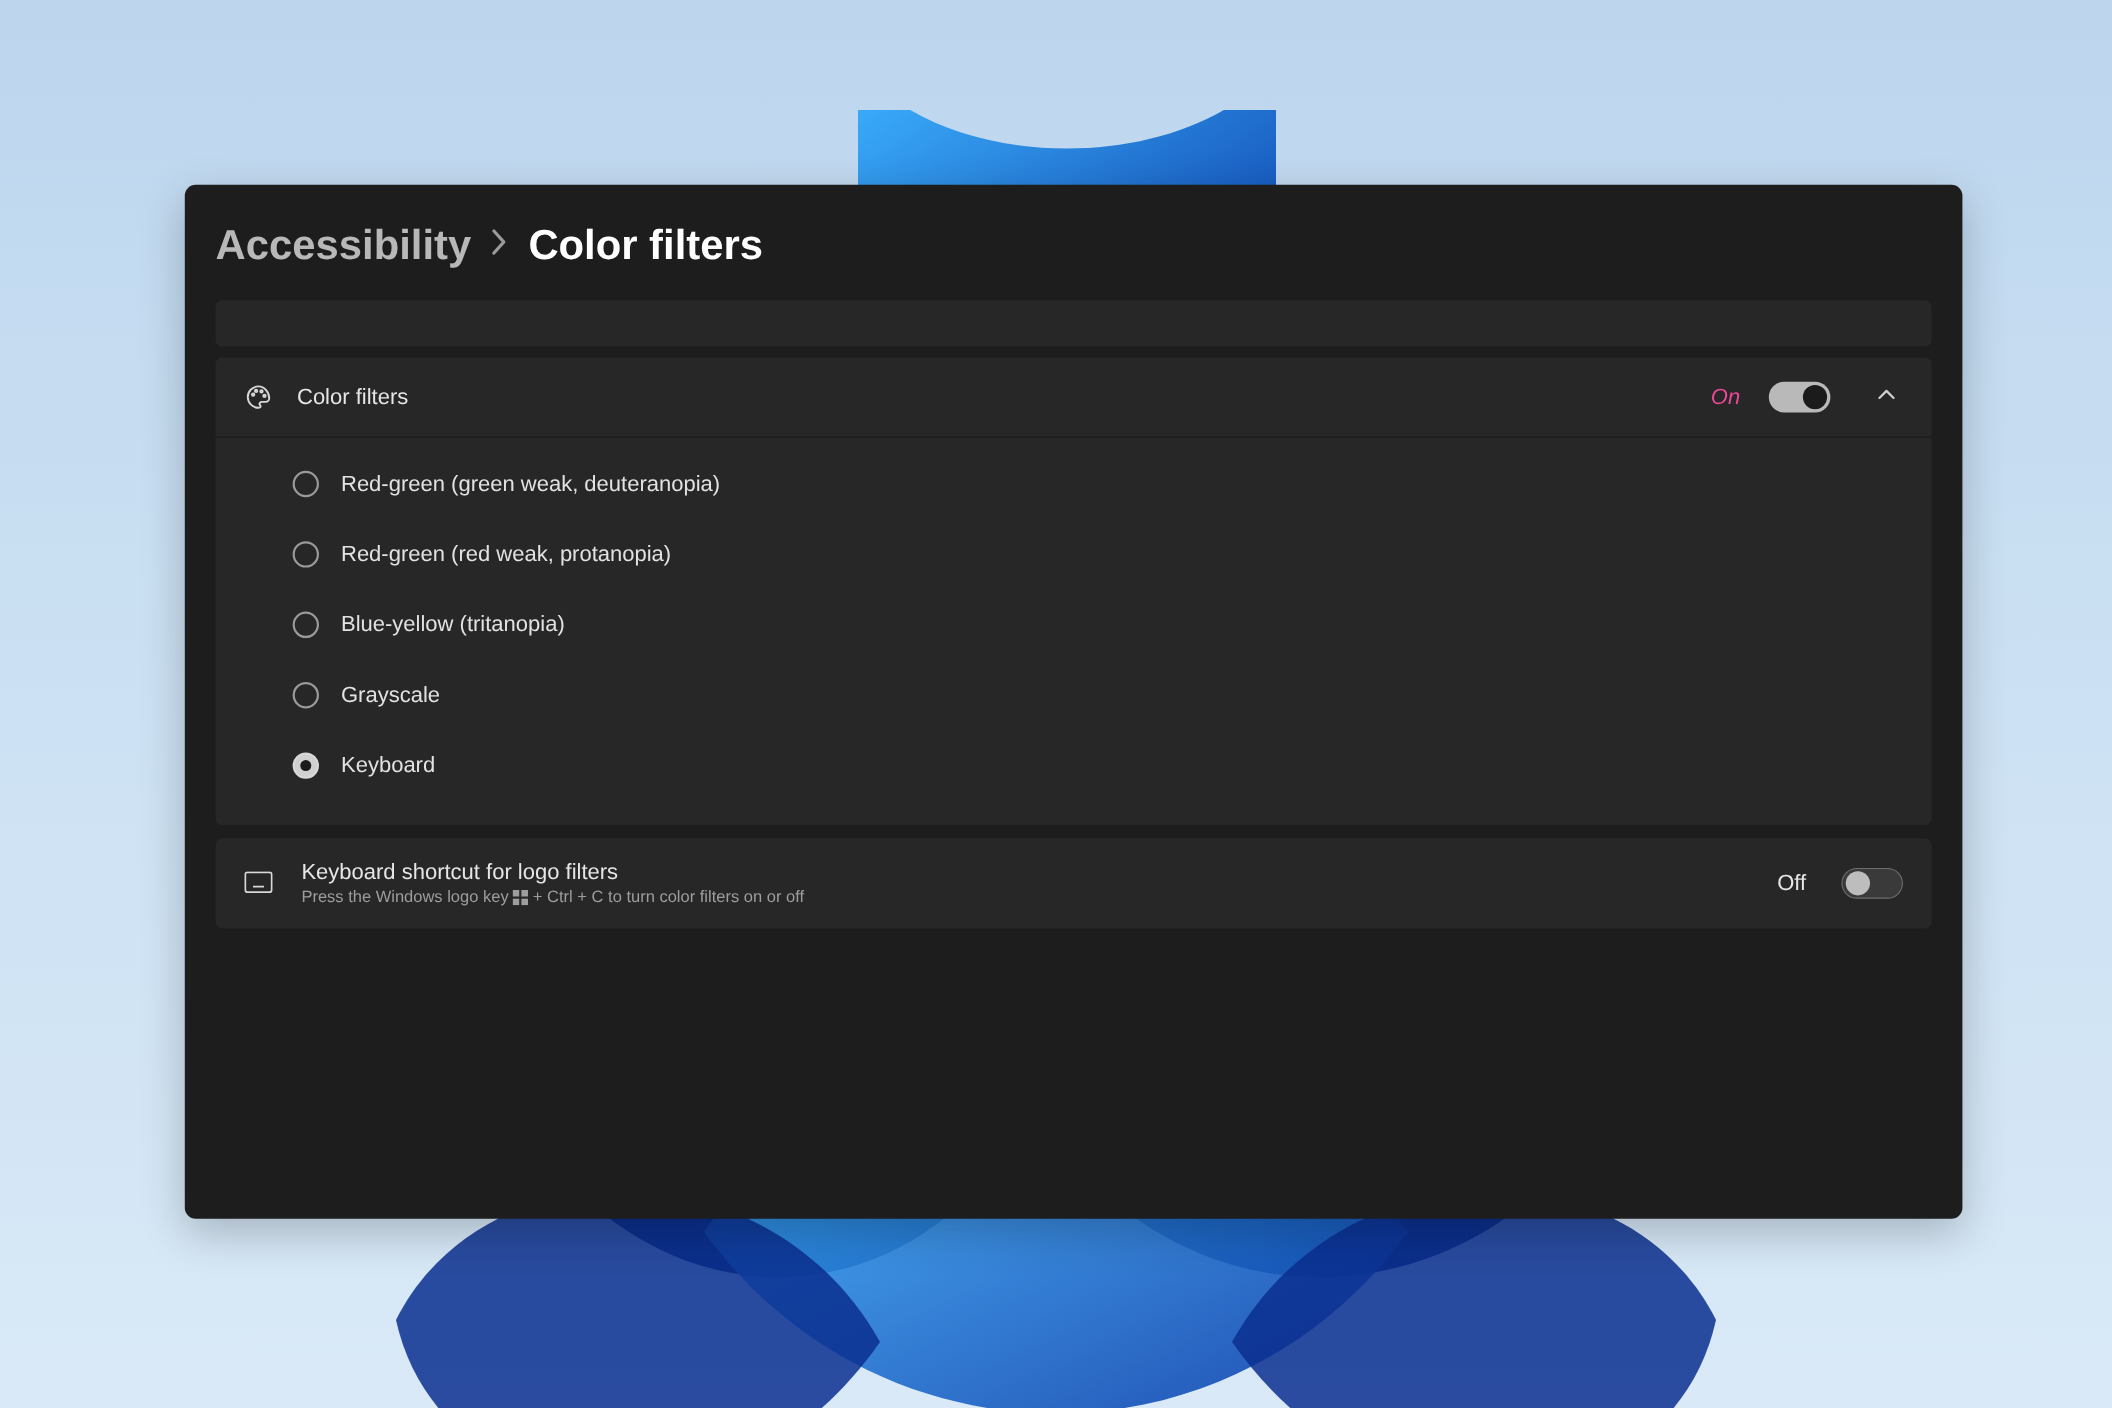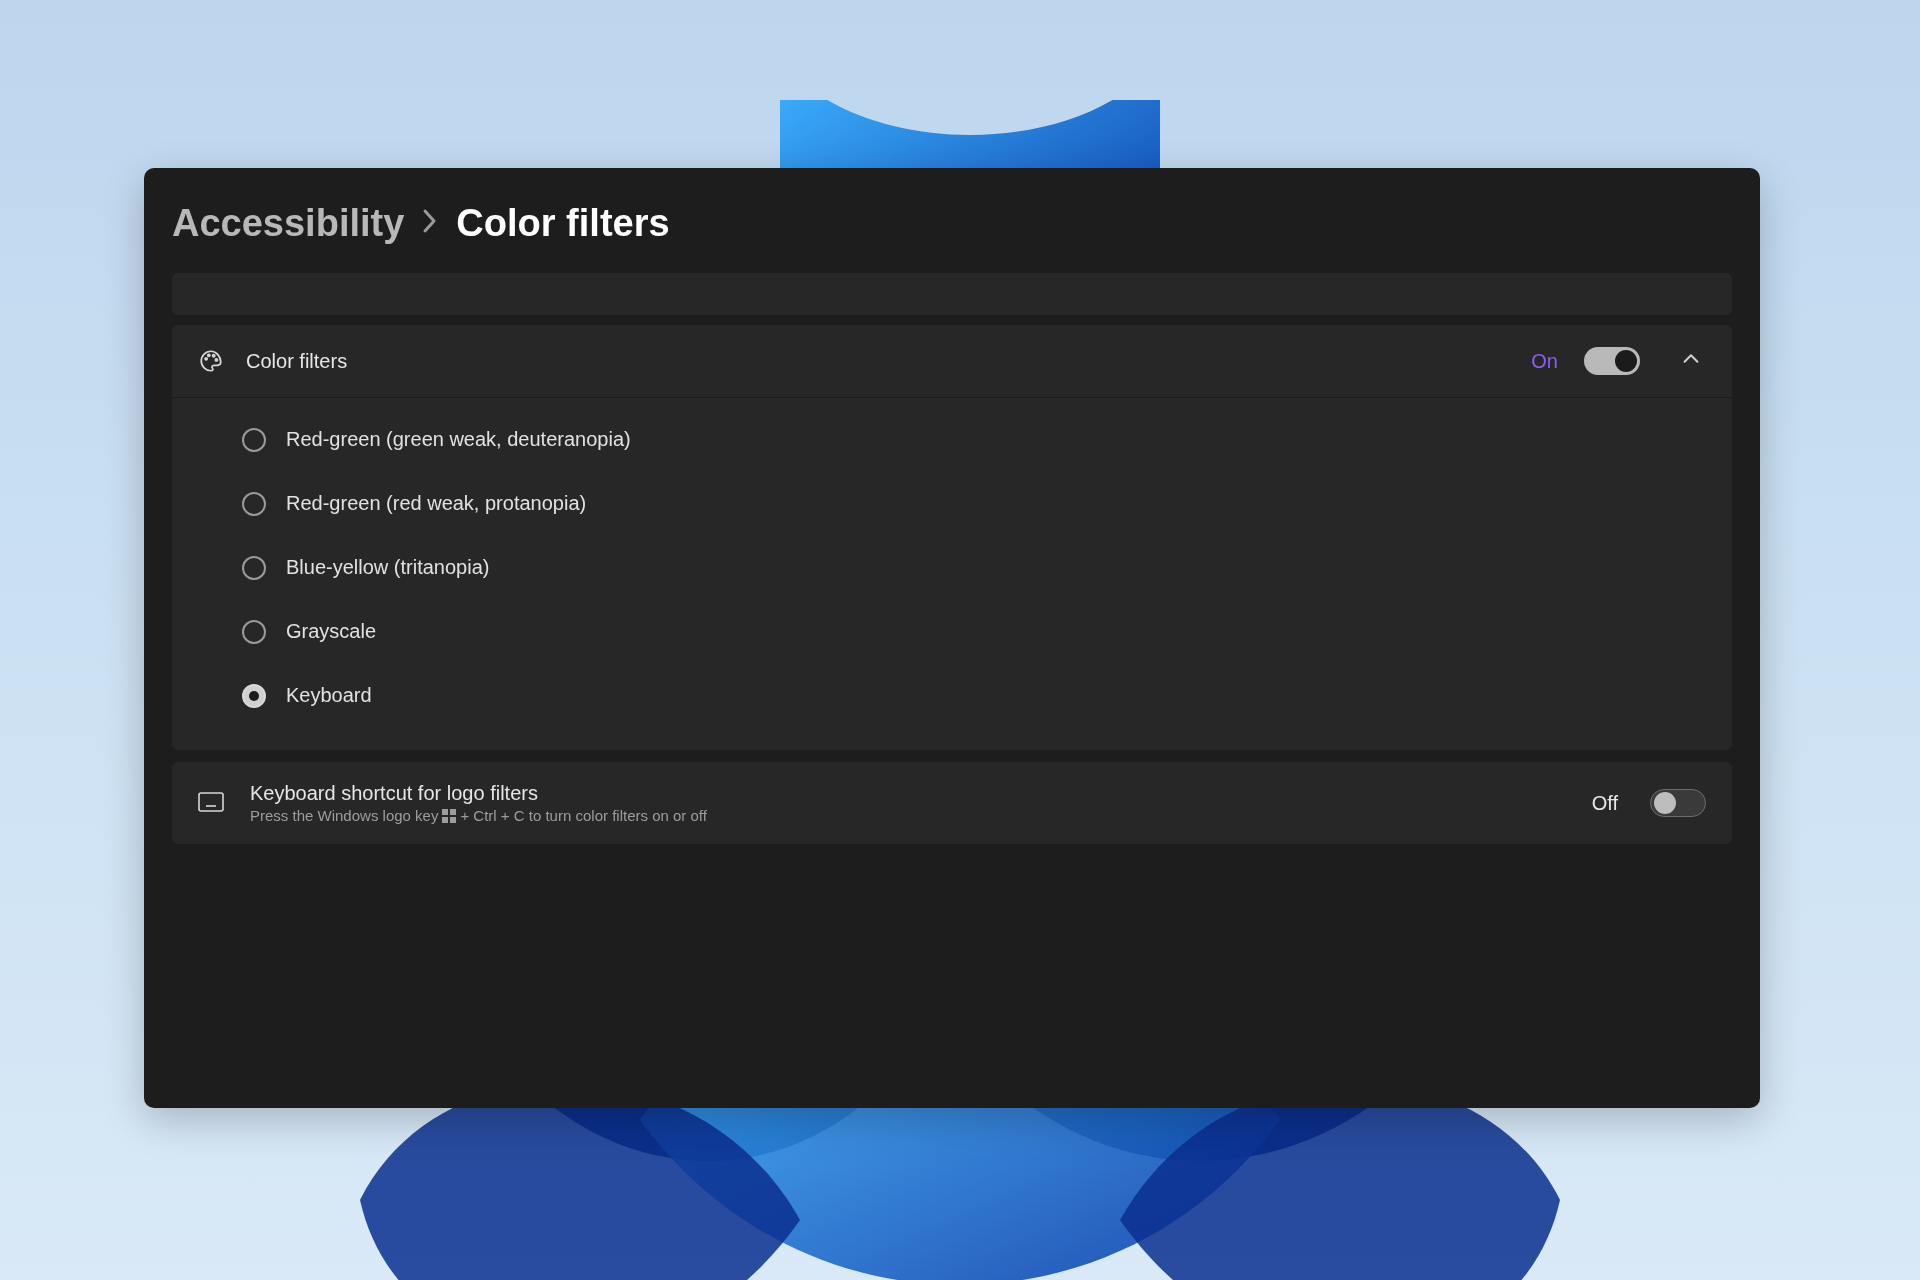--- a/index.html
+++ b/index.html
@@ -11,21 +11,21 @@
   }
 
   
   .wallpaper {
     position: absolute; inset: 0; pointer-events: none; overflow: hidden;
   }
   .wallpaper svg { position: absolute; left: 50%; top: 50%; transform: translate(-50%,-45%); }
 
   .panel {
     position: absolute;
-    left: 144px;  
+    left: 168px;  
     top: 168px;
     width: 1616px;
     height: 940px;
     background: #1d1d1d;
     border-radius: 10px;
     color: #e8e8e8;
     padding: 0 0 24px 0;
     box-shadow: 0 12px 40px rgba(0,0,0,.22);
   }
 
@@ -51,41 +51,41 @@
     border-radius: 6px;
   }
 
   .card-header {
     display: flex; align-items: center;
     padding: 22px 26px;
     gap: 22px;
   }
   .card-header .icon { width: 26px; height: 26px; color: #d8d8d8; flex: none; }
   .card-header .title { font-size: 20px; color: #e6e6e6; flex: 1; }
-  .card-header .state { font-size: 20px; color: #8b5cf6; margin-right: 4px; }
+  .card-header .state { font-size: 20px; color: #ec4899; margin-right: 4px; font-style: italic; }
   .card-header .expand { width: 26px; height: 26px; color: #cfcfcf; margin-left: 18px; cursor: pointer; }
 
   .toggle {
     width: 56px; height: 28px; border-radius: 14px;
     position: relative; cursor: pointer; flex: none;
   }
   .toggle .knob {
     position: absolute; top: 3px; width: 22px; height: 22px; border-radius: 50%;
   }
   .toggle.on  { background: #b9b9b9; }
   .toggle.on  .knob { right: 3px; background: #1b1b1b; }
   .toggle.off { background: #3a3a3a; border: 1px solid #6d6d6d; }
   .toggle.off .knob { left: 3px; top: 2px; background: #bdbdbd; }
 
   .options {
     border-top: 1px solid #1d1d1d;
     padding: 10px 0 22px 0;
   }
   .option-row {
-    display: flex; align-items: flex-start; gap: 20px;
+    display: flex; align-items: center; gap: 20px;
     padding: 20px 26px 20px 70px;
     cursor: pointer;
   }
   .radio {
     width: 24px; height: 24px; border-radius: 50%;
     border: 2px solid #9a9a9a; position: relative; flex: none;
   }
   .radio.selected { border-color: #d8d8d8; background: #d0d0d0; }
   .radio.selected::after{
     content:""; position:absolute; inset:5px; border-radius:50%; background:#1b1b1b;

